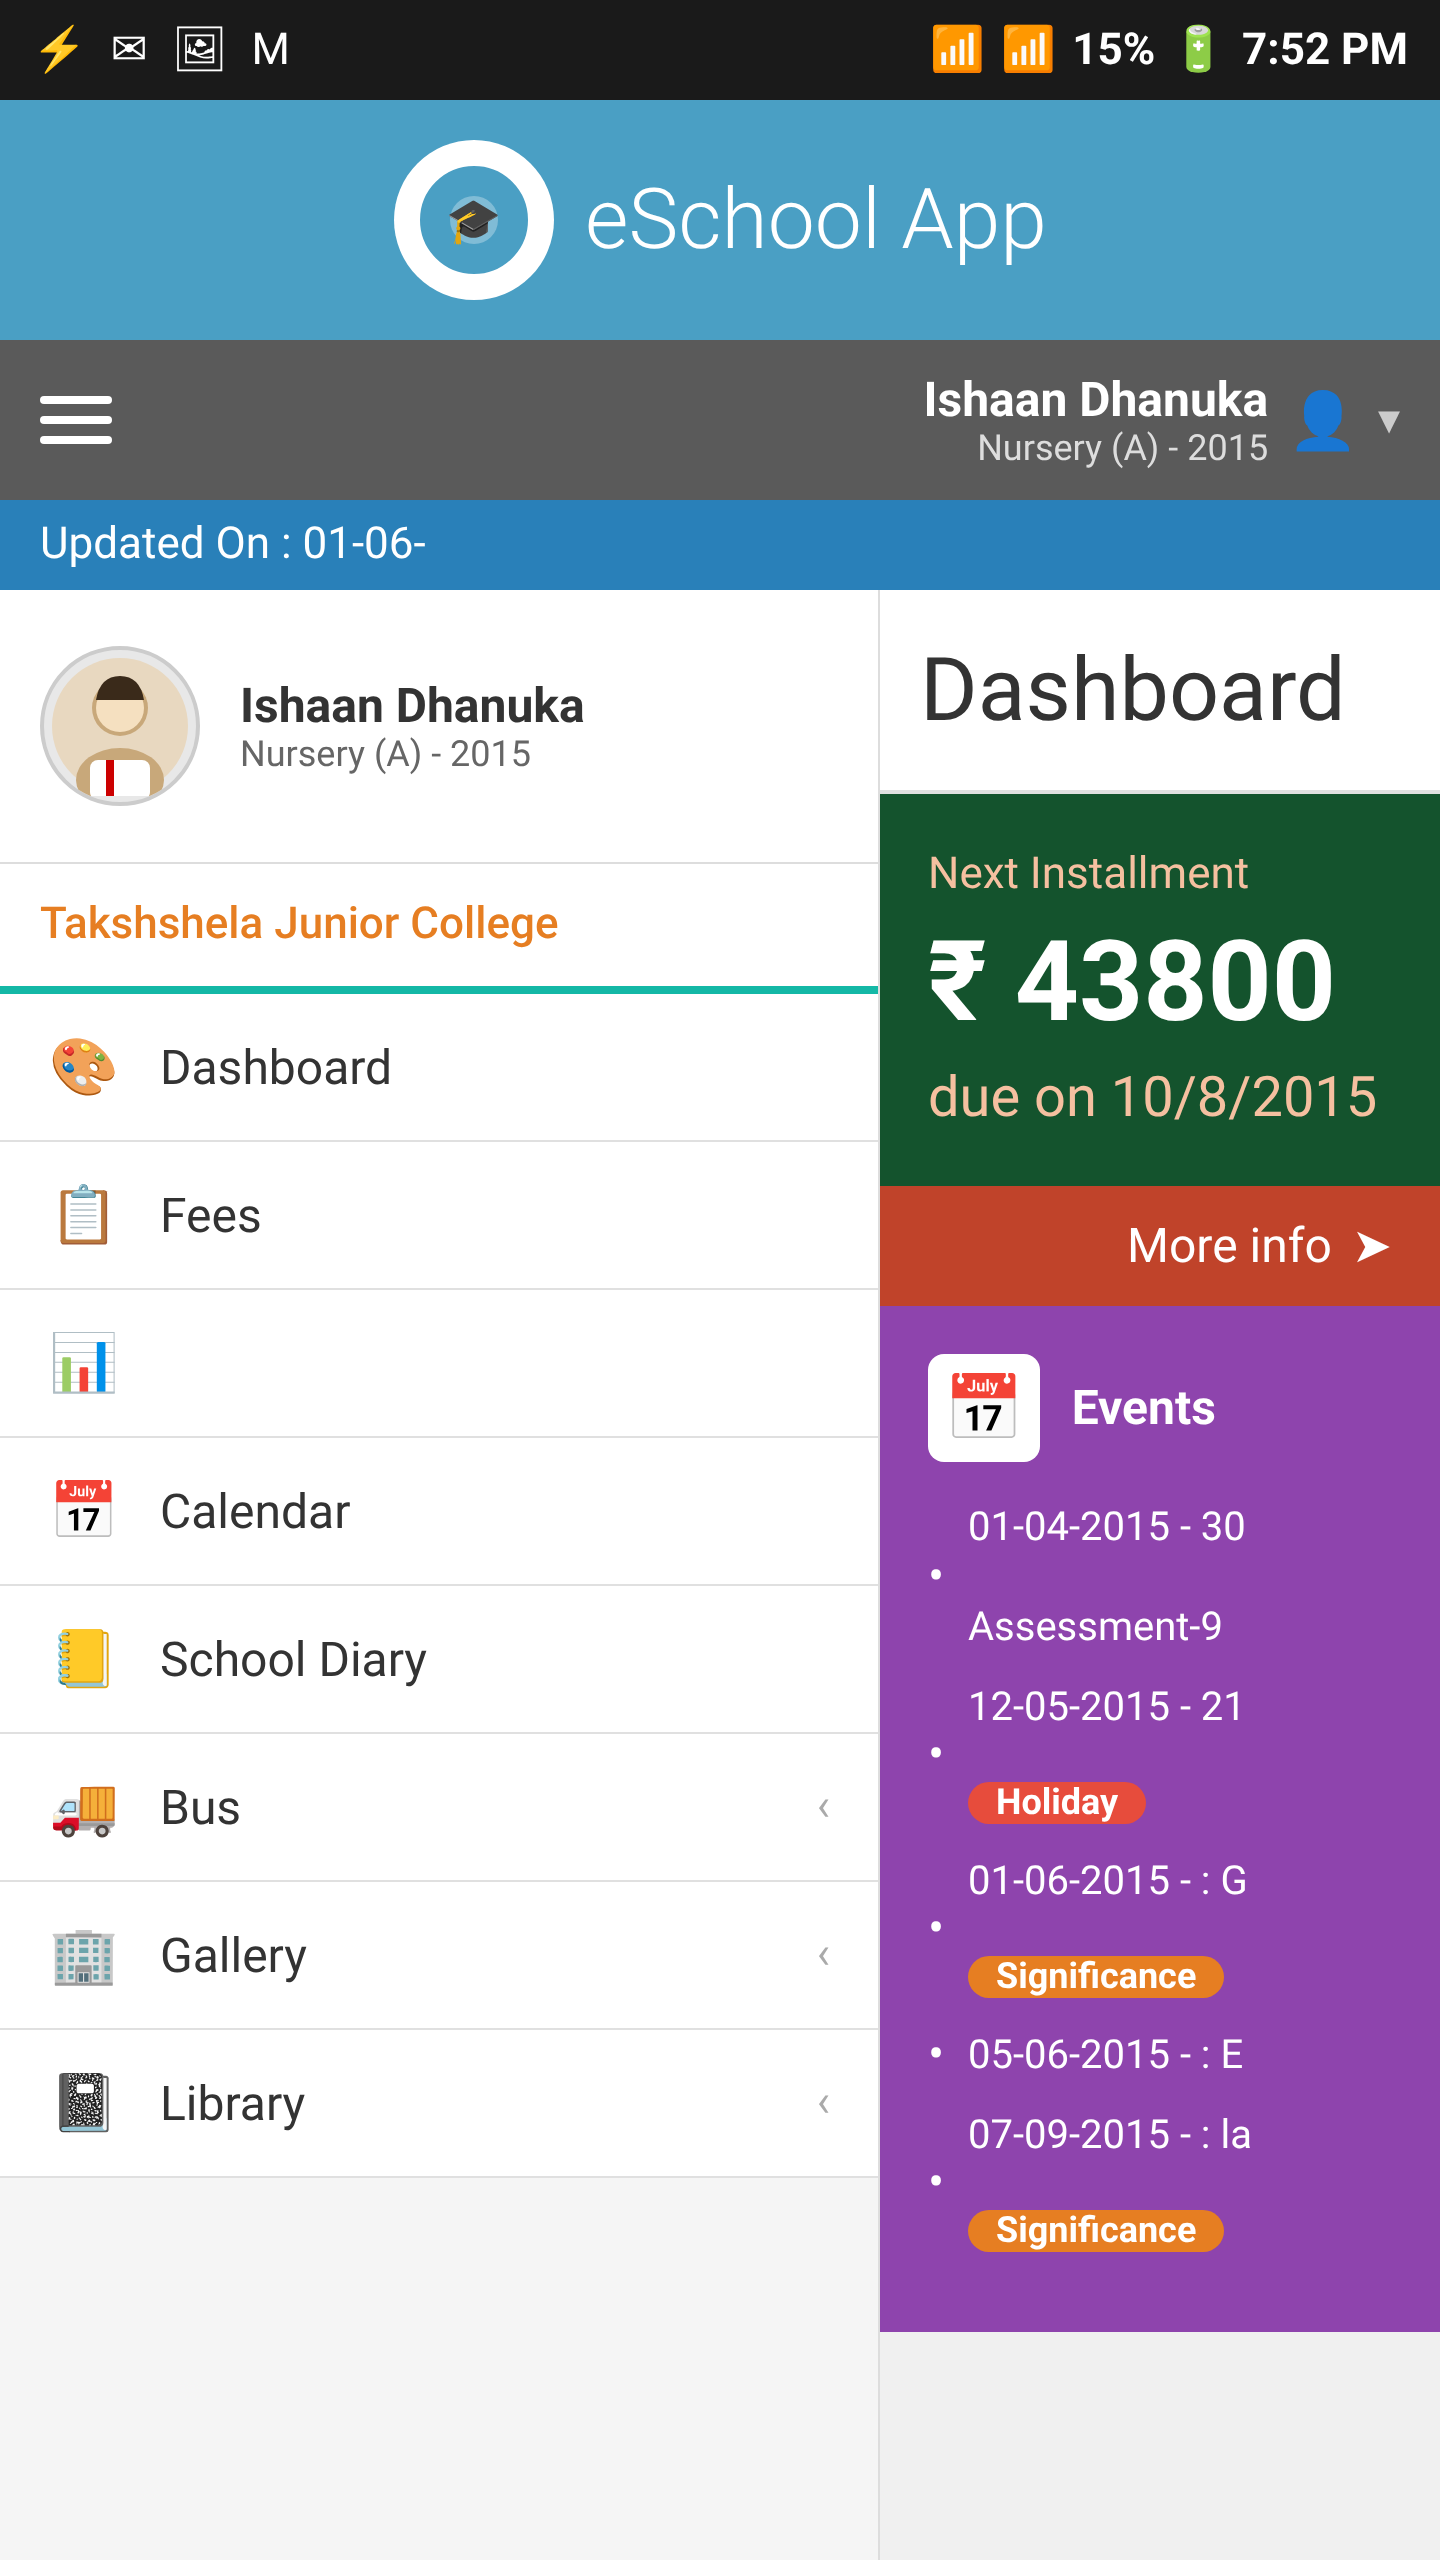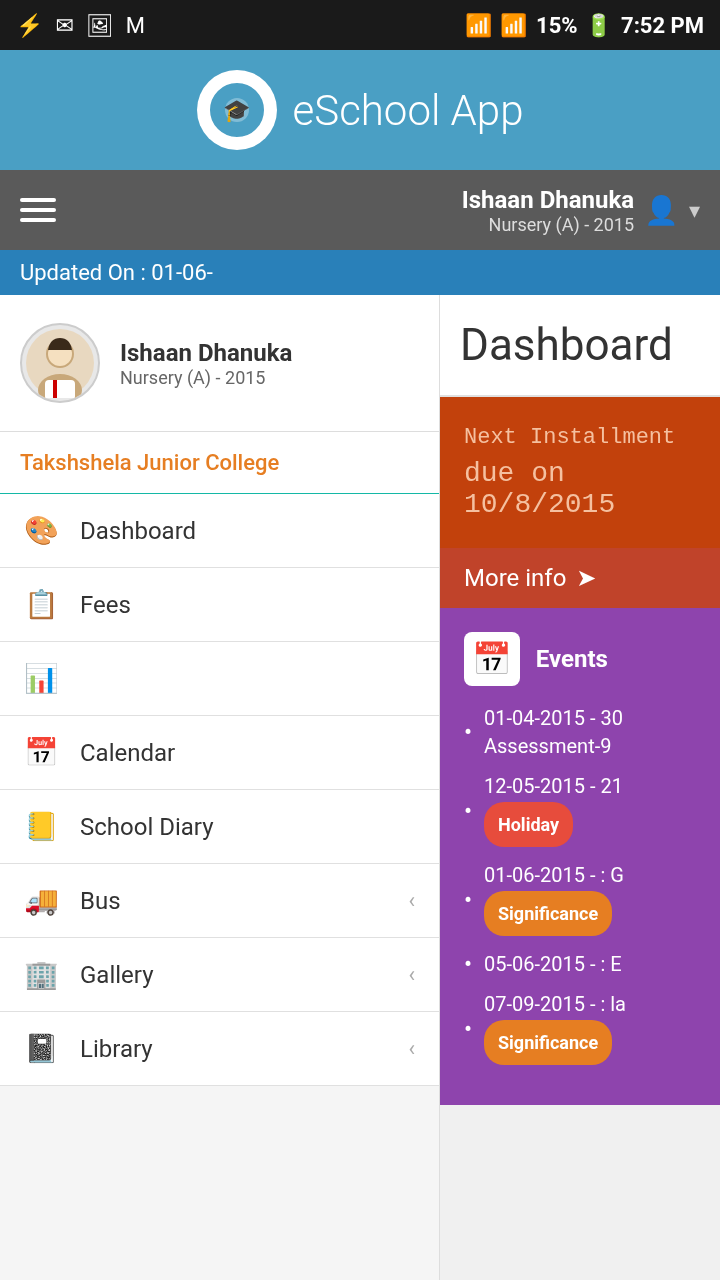--- a/index.html
+++ b/index.html
@@ -102,21 +102,21 @@
       border: 2px solid #ccc;
     }
     .profile-name { font-size: 24px; font-weight: bold; color: #333; }
     .profile-class { font-size: 18px; color: #666; }
 
     .college-name {
       padding: 18px 20px;
       font-size: 22px;
       color: #e67e22;
       font-weight: 500;
-      border-bottom: 1px solid #14b8a6;
+      border-bottom: 4px solid #14b8a6;
       background: white;
     }
 
     .sidebar-item {
       display: flex;
       align-items: center;
       gap: 20px;
       padding: 20px 24px;
       border-bottom: 1px solid #e0e0e0;
       background: white;
@@ -136,36 +136,35 @@
     .dashboard-title {
       padding: 24px 20px;
       font-size: 44px;
       color: #333;
       background: white;
       border-bottom: 2px solid #e0e0e0;
     }
 
     
     .fee-card {
-      background: #c2410c;
+      background: #14532d;
       margin: 0;
       padding: 28px 24px;
       color: white;
-      font-family: Liberation Mono, monospace;
     }
     .fee-label { font-size: 22px; color: #f5c0a0; margin-bottom: 8px; }
     .fee-amount { font-size: 56px; font-weight: bold; margin-bottom: 8px; }
     .fee-due { font-size: 28px; color: #f5c0a0; }
     .more-info-btn {
       background: #c0432a;
       color: white;
       padding: 16px 24px;
       display: flex;
       align-items: center;
-      justify-content: flex-start;
+      justify-content: flex-end;
       gap: 10px;
       font-size: 24px;
       cursor: pointer;
     }
 
     
     .events-card {
       background: #8e44ad;
       padding: 24px;
       color: white;
@@ -182,34 +181,34 @@
       border-radius: 8px;
       padding: 8px;
       font-size: 32px;
     }
     .events-title { font-size: 24px; font-weight: bold; }
     .event-list { list-style: none; padding: 0; }
     .event-item {
       display: flex;
       flex-wrap: wrap;
       align-items: center;
-      gap: 4px;
+      gap: 26px;
       margin-bottom: 16px;
       font-size: 20px;
       padding-left: 20px;
       position: relative;
     }
     .event-item::before {
       content: '•';
       position: absolute;
       left: 0;
       font-size: 24px;
     }
     .event-badge {
-      padding: 12px 14px;
+      padding: 0 14px;
       border-radius: 20px;
       font-size: 18px;
       font-weight: bold;
     }
     .badge-holiday { background: #e74c3c; color: white; }
     .badge-significance { background: #e67e22; color: white; }
   </style>
 </head>
 <body>
 
@@ -331,20 +330,21 @@
     </div>
 
   </div>
 
   <div class="right-panel">
 
     <div class="dashboard-title">Dashboard</div>
 
     <div class="fee-card">
       <div class="fee-label">Next Installment</div>
+      <div class="fee-amount">₹ 43800</div>
       <div class="fee-due">due on 10/8/2015</div>
     </div>
     <div class="more-info-btn">
       <span>More info</span>
       <span>➤</span>
     </div>
 
     <div class="events-card">
       <div class="events-header">
         <div class="calendar-icon-box">📅</div>

